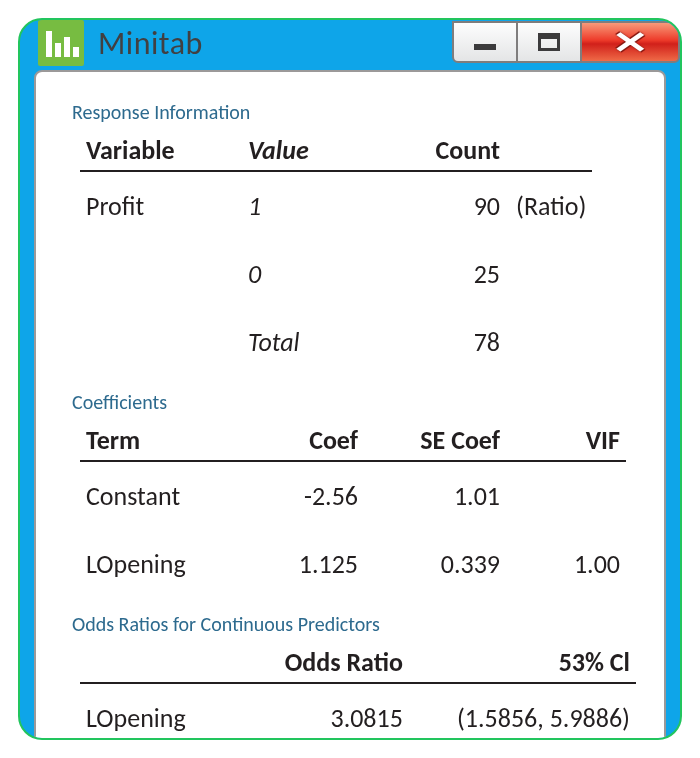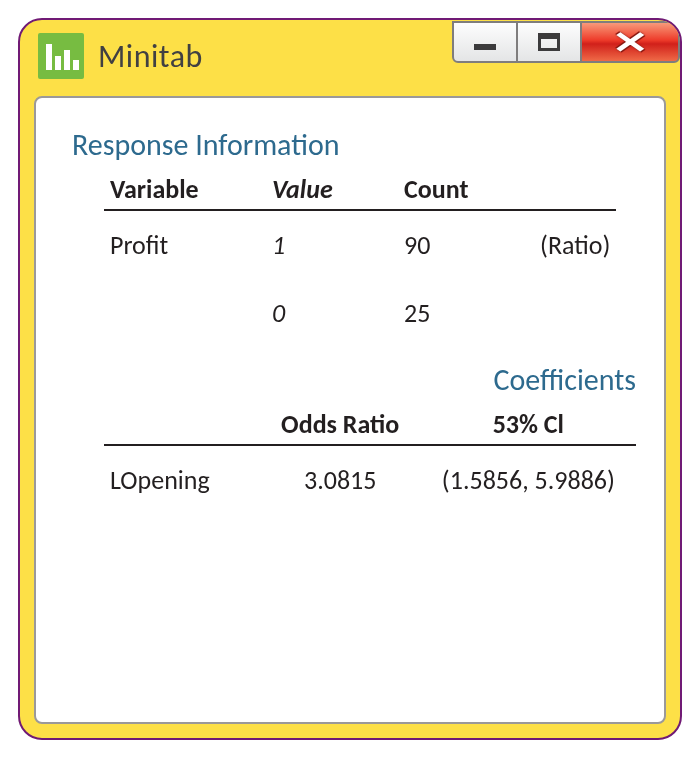--- a/index.html
+++ b/index.html
@@ -11,23 +11,23 @@
   .canvas {
     width: 700px;
     height: 758px;
     position: relative;
     box-sizing: border-box;
     padding: 18px;
   }
   .window {
     width: 664px;
     height: 722px;
-    border: 2px solid #701a75;
+    border: 2px solid #22c55e;
     border-radius: 24px;
-    background: #fde047;
+    background: #0ea5e9;
     box-sizing: border-box;
     display: flex;
     flex-direction: column;
     overflow: hidden;
   }
 
   
   .titlebar {
     height: 72px;
     display: flex;
@@ -119,43 +119,43 @@
     background: #ffffff;
     border: 2px solid #9b9999;
     border-radius: 8px;
     box-sizing: border-box;
     padding: 22px 28px 20px 36px;
     color: #231f20;
   }
 
   .section-title {
     color: #2d6a8e;
-    font-size: 30px;
+    font-size: 20px;
     font-weight: 400;
     margin: 6px 0 8px 0;
   }
-  .section-title.tight { margin-top: 14px; text-align: right; }
+  .section-title.tight { margin-top: 14px; }
 
   table.data {
     border-collapse: collapse;
-    margin-left: 32px;
+    margin-left: 8px;
     font-size: 26px;
     color: #231f20;
   }
   table.data th {
     text-align: left;
     font-weight: 700;
     padding: 2px 6px 4px 6px;
     border-bottom: 2px solid #231f20;
   }
   table.data td {
     padding: 18px 6px;
   }
-  table.data th.r, table.data td.r { text-align: left; }
-  table.data th.c, table.data td.c { text-align: center; }
+  table.data th.r, table.data td.r { text-align: right; }
+  table.data th.c, table.data td.c { text-align: right; }
 
   .resp th:nth-child(1), .resp td:nth-child(1){ width:150px; }
   .resp th:nth-child(2), .resp td:nth-child(2){ width:120px;font-style:italic; }
   .resp th:nth-child(3), .resp td:nth-child(3){ width:120px; text-align:right; }
   .resp td.note { padding-left: 10px; }
 
   .coef th:nth-child(1), .coef td:nth-child(1){ width:150px; }
   .coef th:nth-child(2), .coef td:nth-child(2){ width:110px; text-align:right;}
   .coef th:nth-child(3), .coef td:nth-child(3){ width:130px; text-align:right; padding-right:24px;}
   .coef th:nth-child(4), .coef td:nth-child(4){ width:90px;  text-align:right;}
@@ -210,25 +210,54 @@
           <td>1</td>
           <td class="r">90</td>
           <td class="note">(Ratio)</td>
         </tr>
         <tr>
           <td></td>
           <td>0</td>
           <td class="r">25</td>
           <td class="note"></td>
         </tr>
+        <tr>
+          <td></td>
+          <td>Total</td>
+          <td class="r">78</td>
+          <td class="note"></td>
+        </tr>
       </tbody>
         </table>
 
       <div class="section-title tight">Coefficients</div>
-
+      <table class="data coef">
+        <tbody>
+            <tr>
+          <th>Term</th>
+          <th class="r">Coef</th>
+          <th class="r">SE Coef</th>
+          <th class="r">VIF</th>
+        </tr>
+        <tr>
+          <td>Constant</td>
+          <td class="r">-2.56</td>
+          <td class="r">1.01</td>
+          <td class="r"></td>
+        </tr>
+        <tr>
+          <td>LOpening</td>
+          <td class="r">1.125</td>
+          <td class="r">0.339</td>
+          <td class="r">1.00</td>
+        </tr>
+      </tbody>
+        </table>
+
+      <div class="section-title tight">Odds Ratios for Continuous Predictors</div>
       <table class="data odds">
         <tbody>
             <tr>
           <th></th>
           <th class="c">Odds Ratio</th>
           <th class="c">53% Cl</th>
         </tr>
         <tr>
           <td>LOpening</td>
           <td class="c">3.0815</td>

